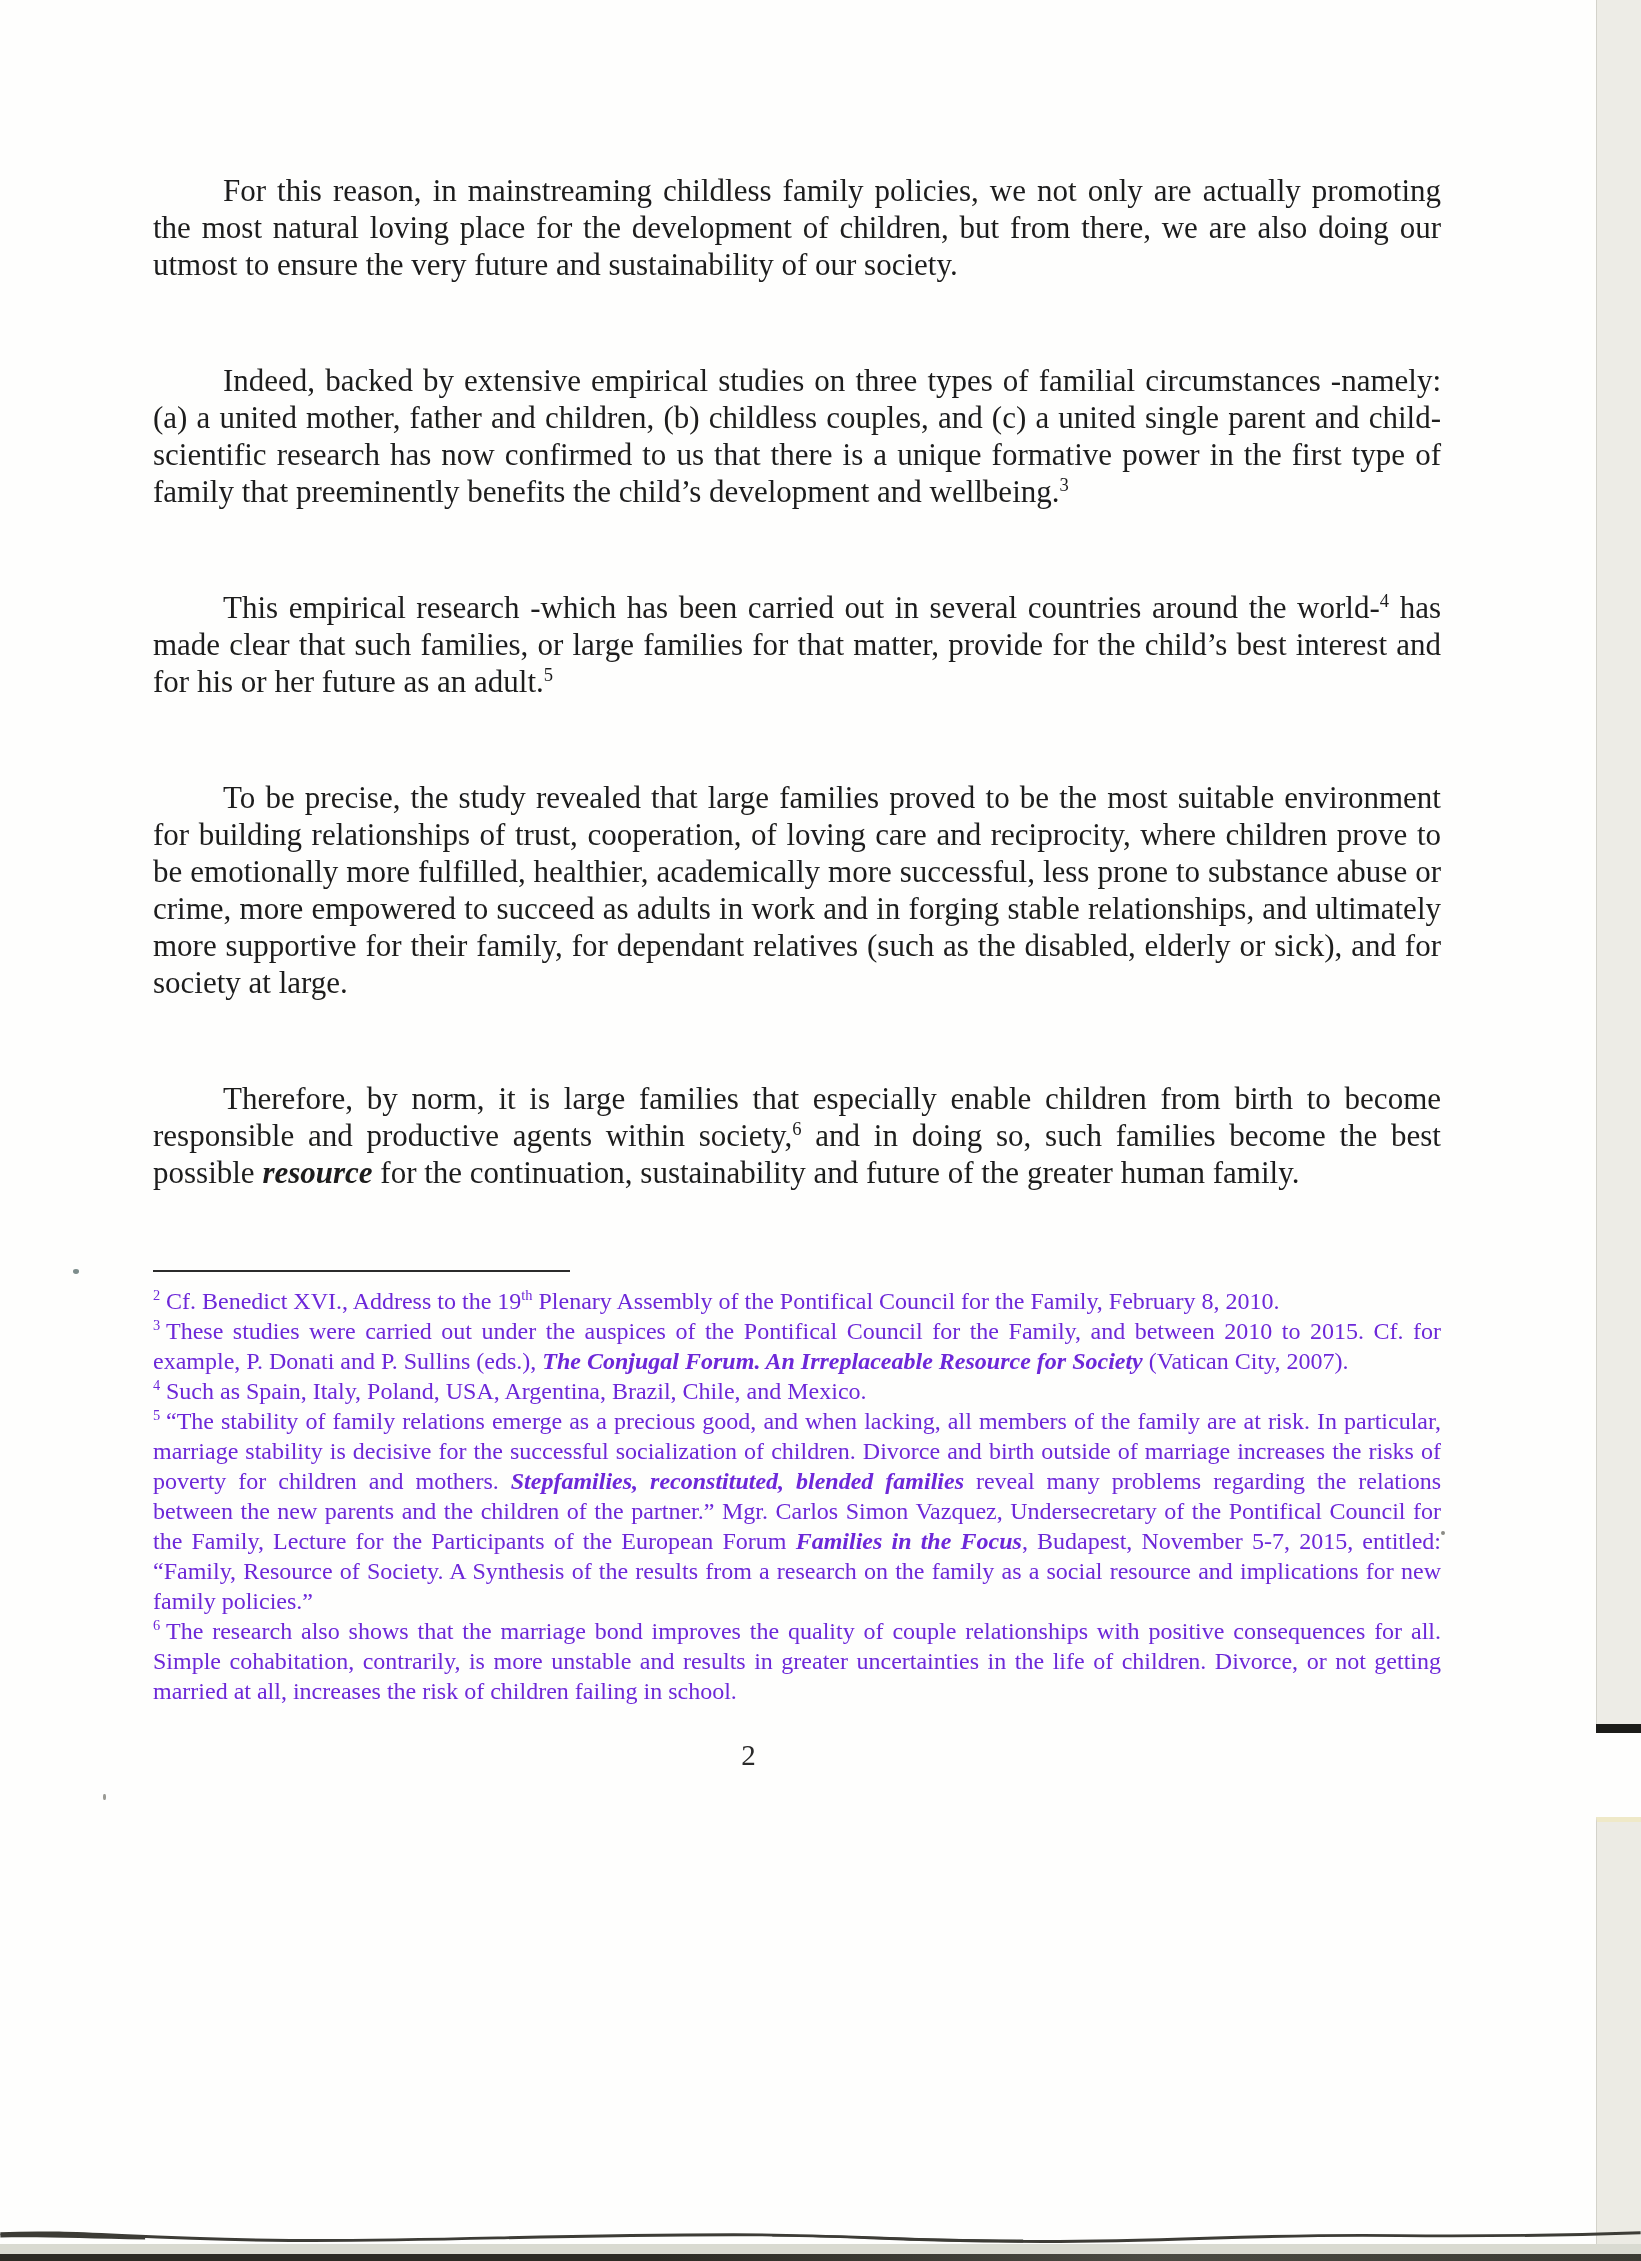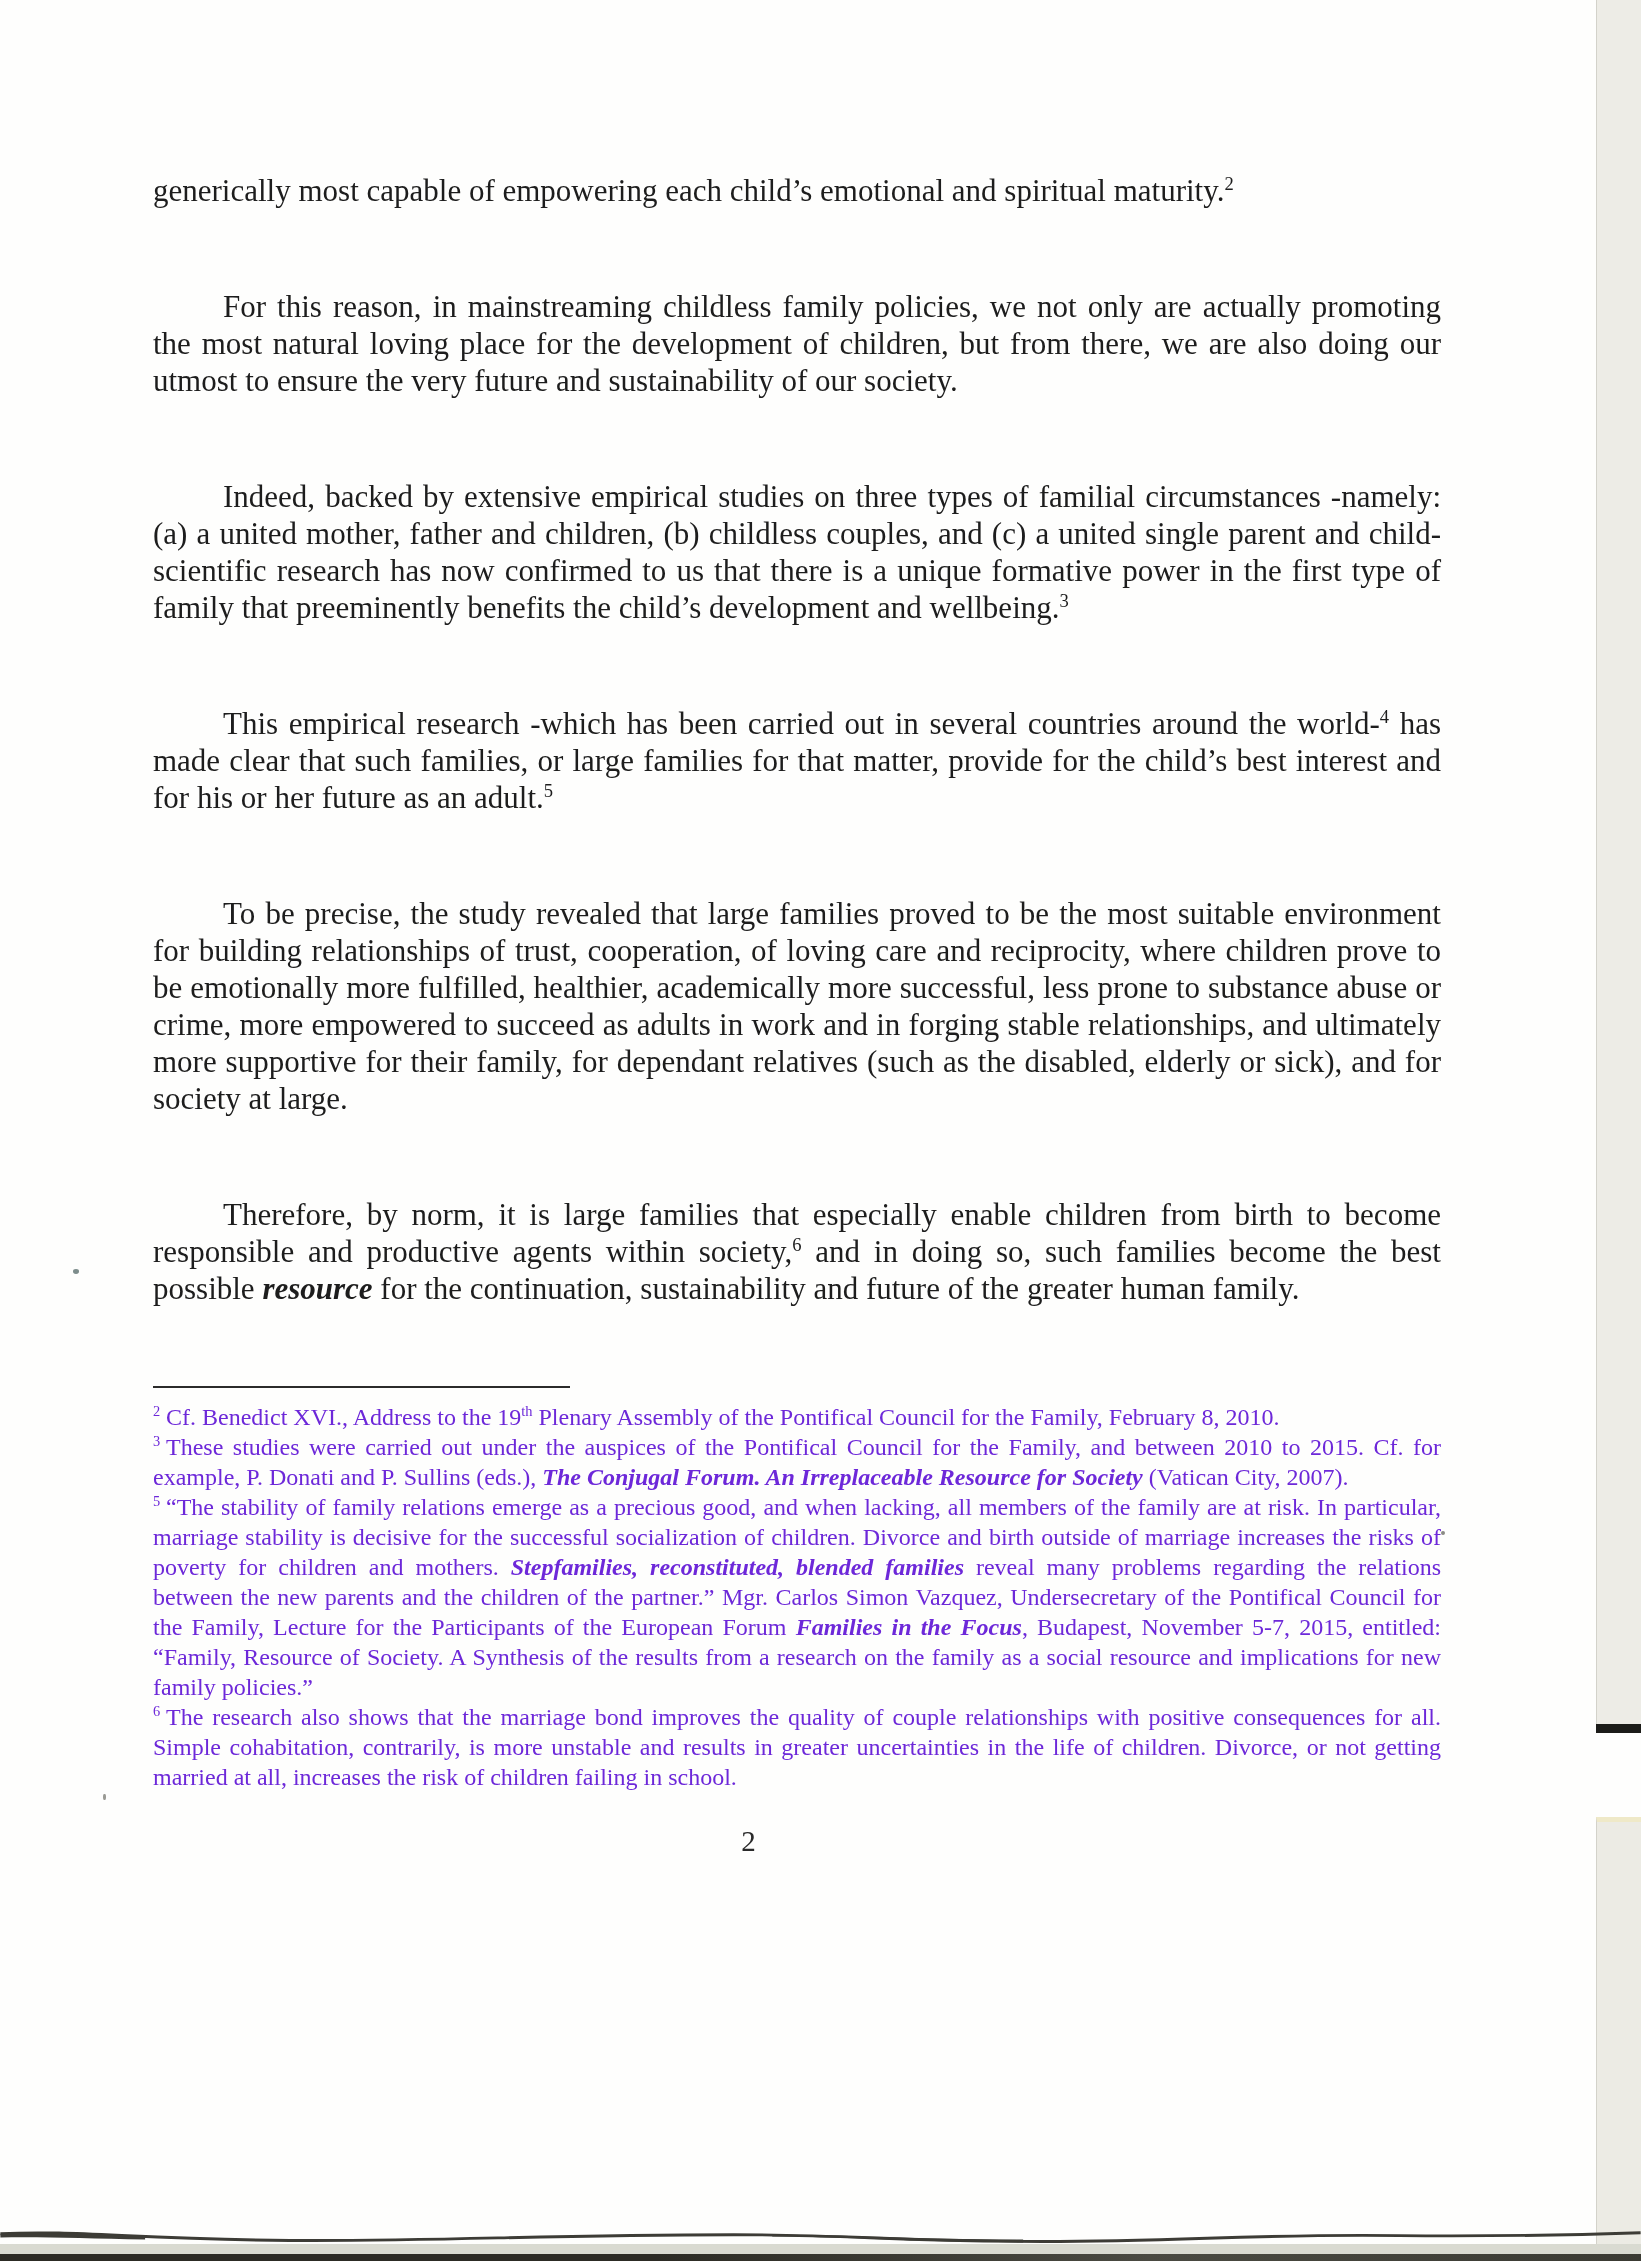--- a/index.html
+++ b/index.html
@@ -108,32 +108,32 @@
     width:3.9px;height:3.9px;border-radius:50%;
     background:#8b8b85;
   }
 </style>
 </head>
 <body>
 
 <div class="page">
 
   <div class="content">
-    <p class="body-para"><span>generically most capable of empowering each child’s emotional and spiritual maturity.</span><sup>2</sup></p>
     <p class="body-para indent"><span>For this reason, in mainstreaming childless family policies, we not only are actually promoting the most natural loving place for the development of children, but from there, we are also doing our utmost to ensure the very future and sustainability of our society.</span></p>
     <p class="body-para indent"><span>Indeed, backed by extensive empirical studies on three types of familial circumstances -namely: (a) a united mother, father and children, (b) childless couples, and (c) a united single parent and child- scientific research has now confirmed to us that there is a unique formative power in the first type of family that preeminently benefits the child’s development and wellbeing.</span><sup>3</sup></p>
     <p class="body-para indent"><span>This empirical research -which has been carried out in several countries around the world-</span><sup>4</sup><span> has made clear that such families, or large families for that matter, provide for the child’s best interest and for his or her future as an adult.</span><sup>5</sup></p>
     <p class="body-para indent"><span>To be precise, the study revealed that large families proved to be the most suitable environment for building relationships of trust, cooperation, of loving care and reciprocity, where children prove to be emotionally more fulfilled, healthier, academically more successful, less prone to substance abuse or crime, more empowered to succeed as adults in work and in forging stable relationships, and ultimately more supportive for their family, for dependant relatives (such as the disabled, elderly or sick), and for society at large.</span></p>
     <p class="body-para indent"><span>Therefore, by norm, it is large families that especially enable children from birth to become responsible and productive agents within society,</span><sup>6</sup><span> and in doing so, such families become the best possible </span><span class="it">resource</span><span> for the continuation, sustainability and future of the greater human family.</span></p>
 
     <div class="footnote-sep"></div>
 
     <div class="footnotes">
       <div class="footnote"><sup class="fn-marker">2</sup><span><span>Cf. Benedict XVI., Address to the 19</span><sup>th</sup><span> Plenary Assembly of the Pontifical Council for the Family, February 8, 2010.</span></span></div>
       <div class="footnote"><sup class="fn-marker">3</sup><span><span>These studies were carried out under the auspices of the Pontifical Council for the Family, and between 2010 to 2015. Cf. for example, P. Donati and P. Sullins (eds.), </span><span class="it">The Conjugal Forum. An Irreplaceable Resource for Society</span><span> (Vatican City, 2007).</span></span></div>
+      <div class="footnote"><sup class="fn-marker">4</sup><span><span>Such as Spain, Italy, Poland, USA, Argentina, Brazil, Chile, and Mexico.</span></span></div>
       <div class="footnote"><sup class="fn-marker">5</sup><span><span>“The stability of family relations emerge as a precious good, and when lacking, all members of the family are at risk. In particular, marriage stability is decisive for the successful socialization of children. Divorce and birth outside of marriage increases the risks of poverty for children and mothers. </span><span class="it">Stepfamilies, reconstituted, blended families</span><span> reveal many problems regarding the relations between the new parents and the children of the partner.” Mgr. Carlos Simon Vazquez, Undersecretary of the Pontifical Council for the Family, Lecture for the Participants of the European Forum </span><span class="it">Families in the Focus</span><span>, Budapest, November 5-7, 2015, entitled: “Family, Resource of Society. A Synthesis of the results from a research on the family as a social resource and implications for new family policies.”</span></span></div>
       <div class="footnote"><sup class="fn-marker">6</sup><span><span>The research also shows that the marriage bond improves the quality of couple relationships with positive consequences for all. Simple cohabitation, contrarily, is more unstable and results in greater uncertainties in the life of children. Divorce, or not getting married at all, increases the risk of children failing in school.</span></span></div>
     </div>
 
     <div class="page-number">2</div>
   </div>
 
   <div class="edge-strip-top"></div>
   <div class="edge-black-line"></div>
   <div class="edge-strip-bottom"></div>

